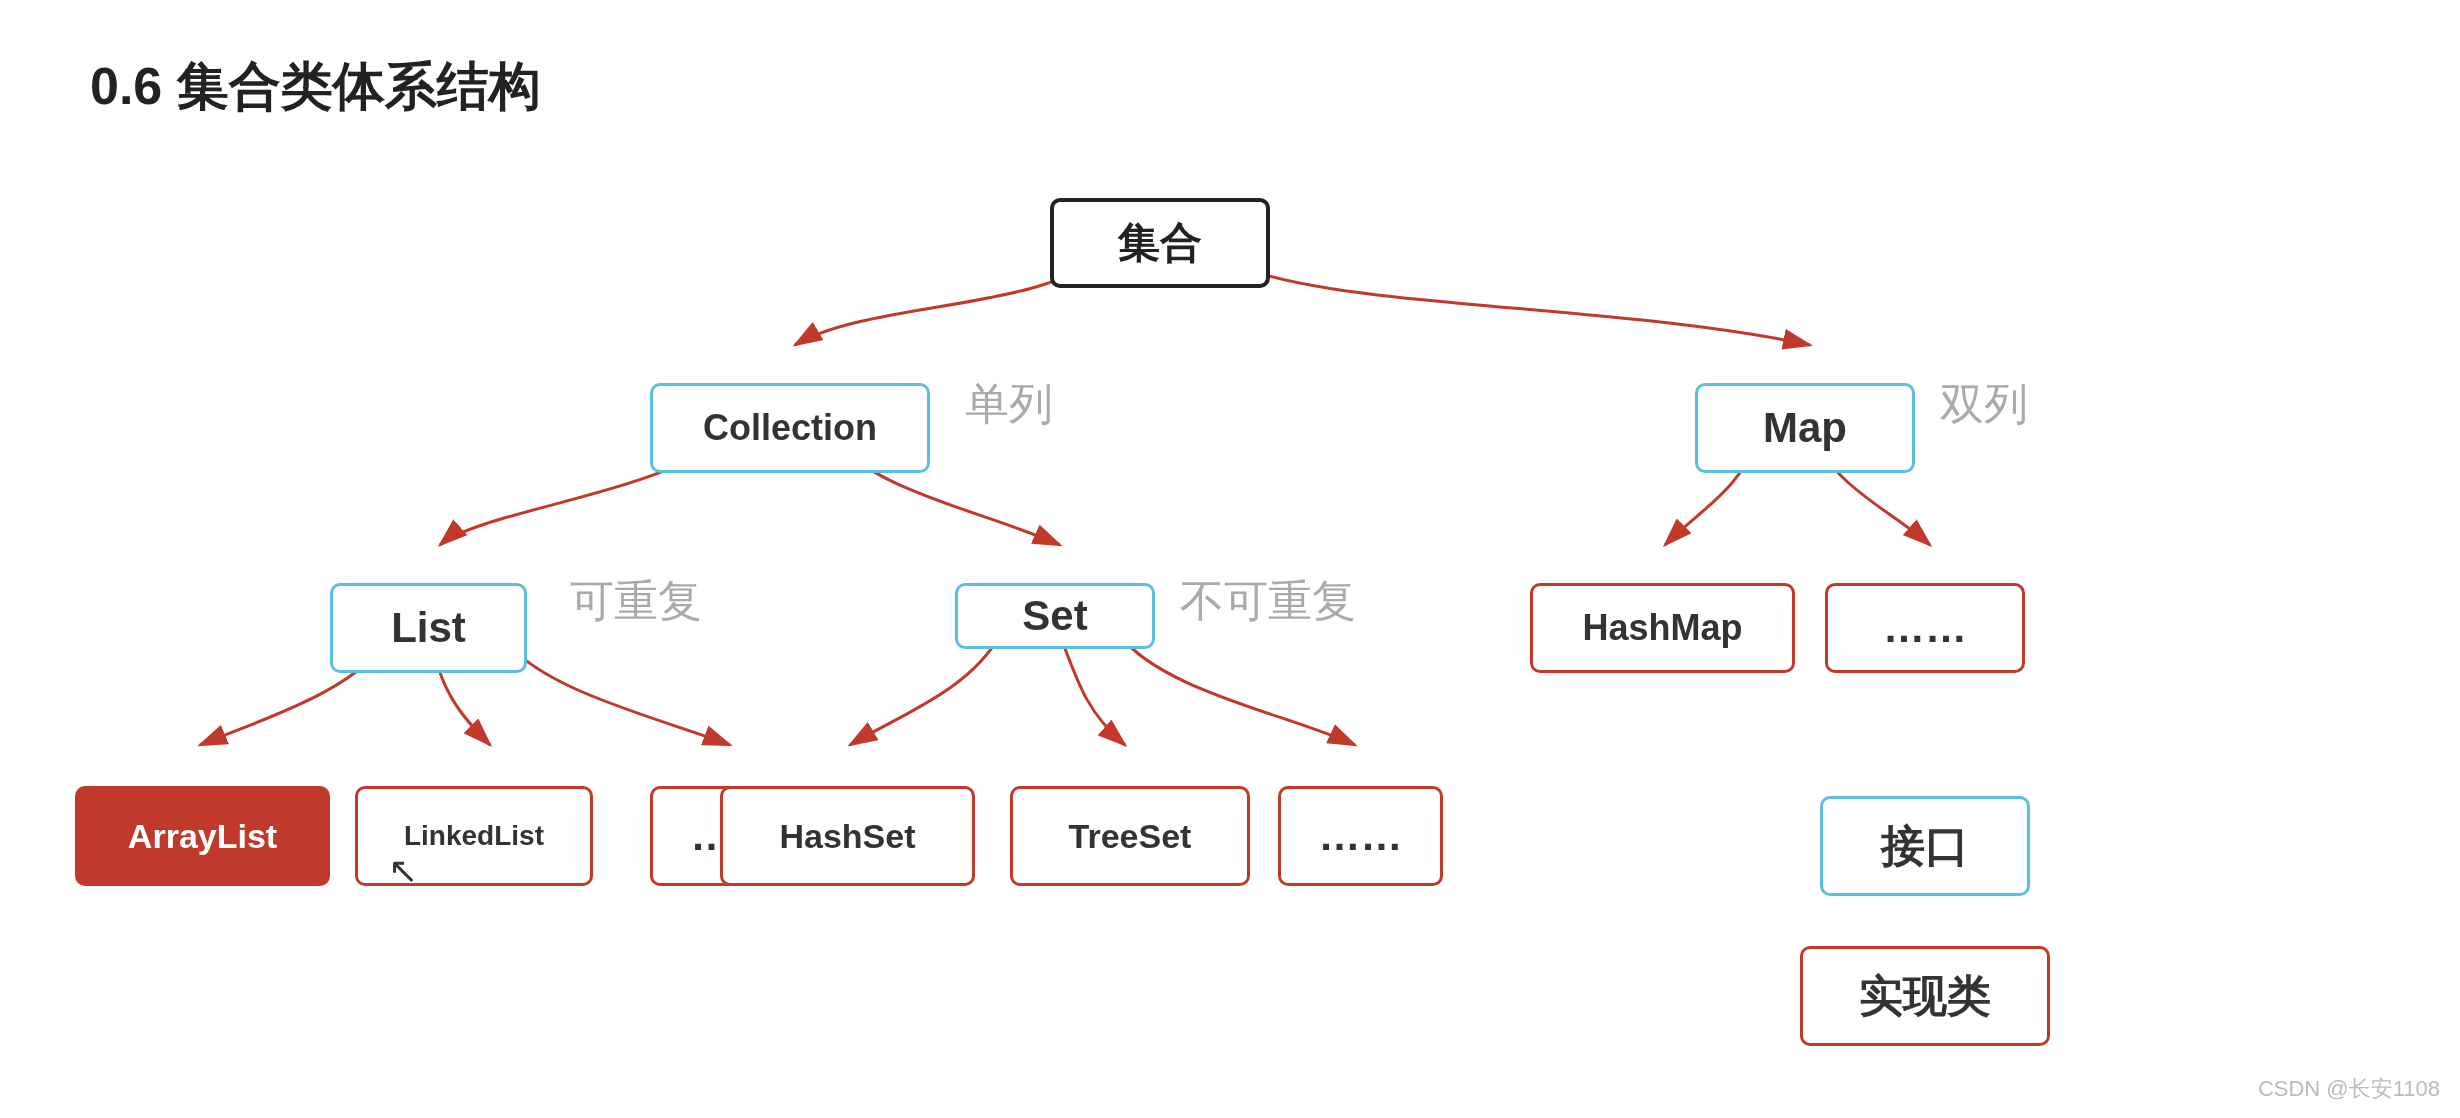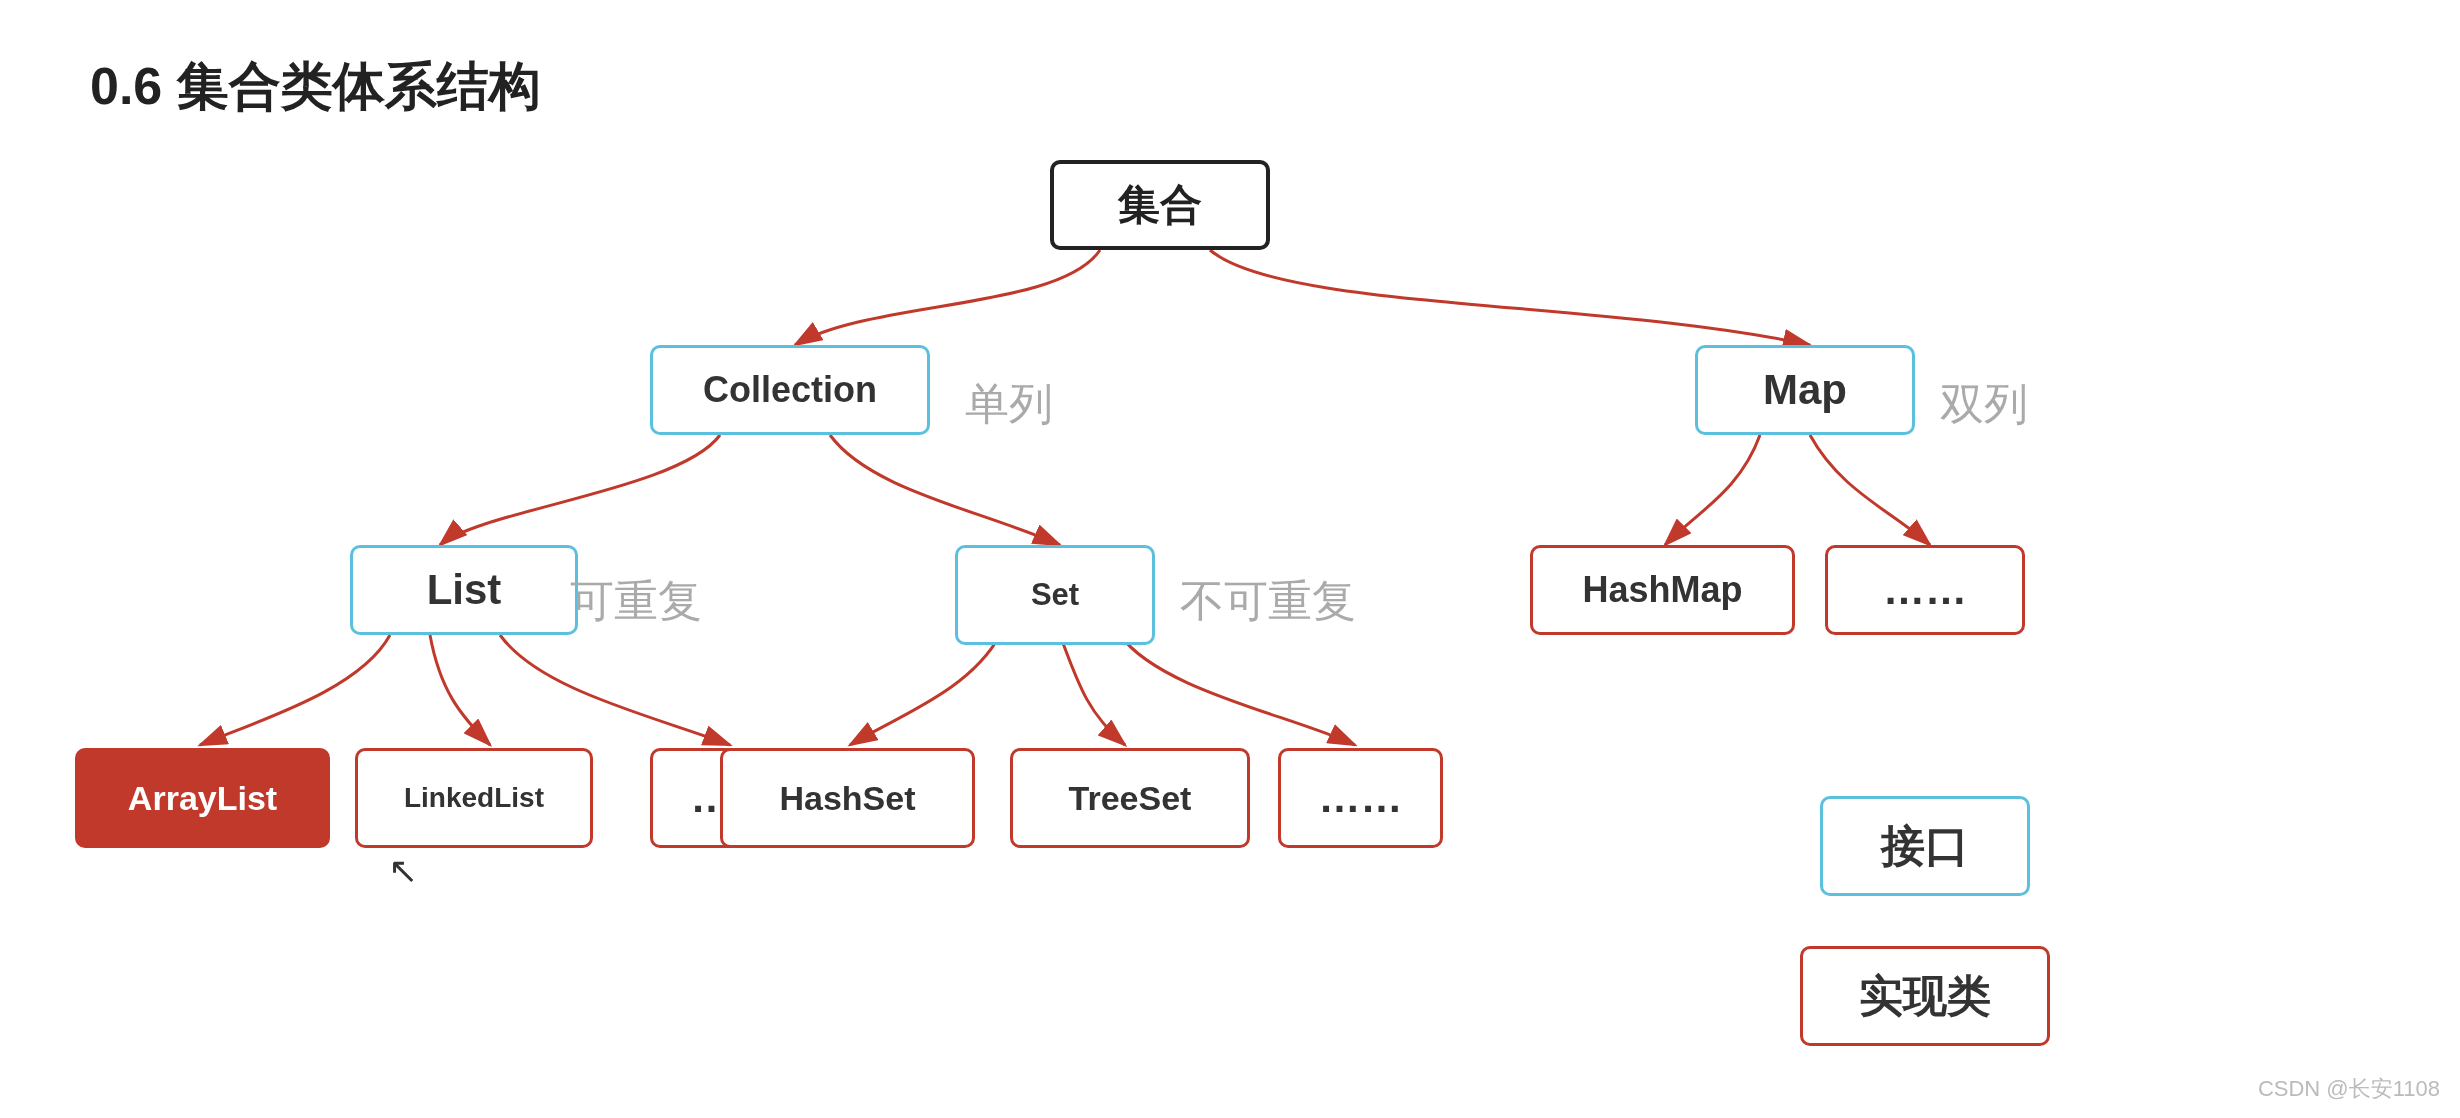--- a/index.html
+++ b/index.html
@@ -30,20 +30,21 @@
 
     
     .node {
       position: absolute;
       border-radius: 10px;
       display: flex;
       align-items: center;
       justify-content: center;
       font-size: 36px;
       font-weight: 600;
+      margin-top: 38px;
     }
 
     .node-black {
       border: 4px solid #222;
       background: #fff;
       color: #222;
     }
 
     .node-blue {
       border: 3px solid #5bc0de;
@@ -148,27 +149,27 @@
   </div>
 
   <div class="label-gray" style="left:965px; top:375px;">单列</div>
 
   <div class="node node-blue" style="left:1695px; top:345px; width:220px; height:90px; font-size:42px;">
     <span>Map</span>
   </div>
 
   <div class="label-gray" style="left:1940px; top:375px;">双列</div>
 
-  <div class="node node-blue" style="left:350px; top:545px; width:228px; height:90px; font-size:42px;text-align:center;">
+  <div class="node node-blue" style="left:330px; top:545px; width:197px; height:90px; font-size:42px;text-align:center;">
     <span>List</span>
   </div>
 
   <div class="label-gray" style="left:570px; top:572px;">可重复</div>
 
-  <div class="node node-blue" style="left:955px; top:545px; width:200px; height:100px; font-size:31px;">
+  <div class="node node-blue" style="left:955px; top:545px; width:200px; height:66px; font-size:42px;">
     <span>Set</span>
   </div>
 
   <div class="label-gray" style="left:1180px; top:572px;">不可重复</div>
 
   <div class="node node-red-outline" style="left:1530px; top:545px; width:265px; height:90px; font-size:36px;">
     <span>HashMap</span>
   </div>
 
   <div class="node node-red-outline" style="left:1825px; top:545px; width:200px; height:90px; font-size:42px;">

